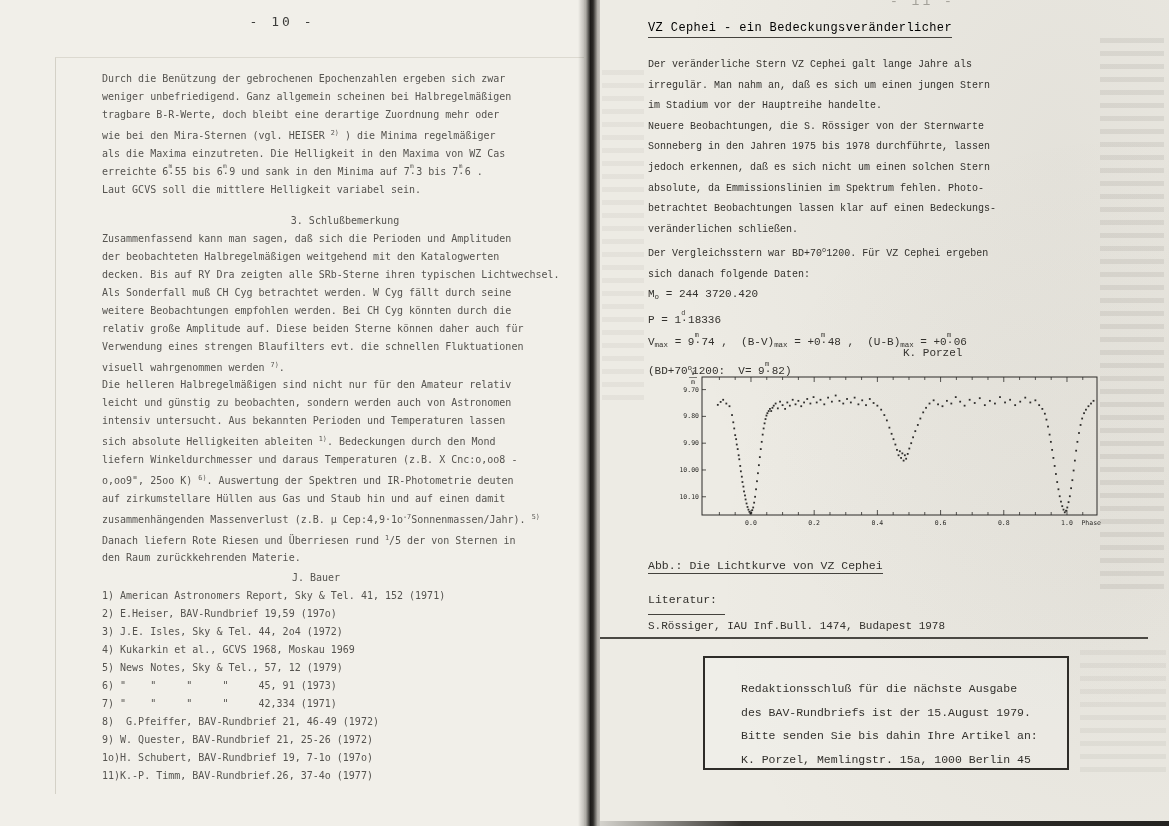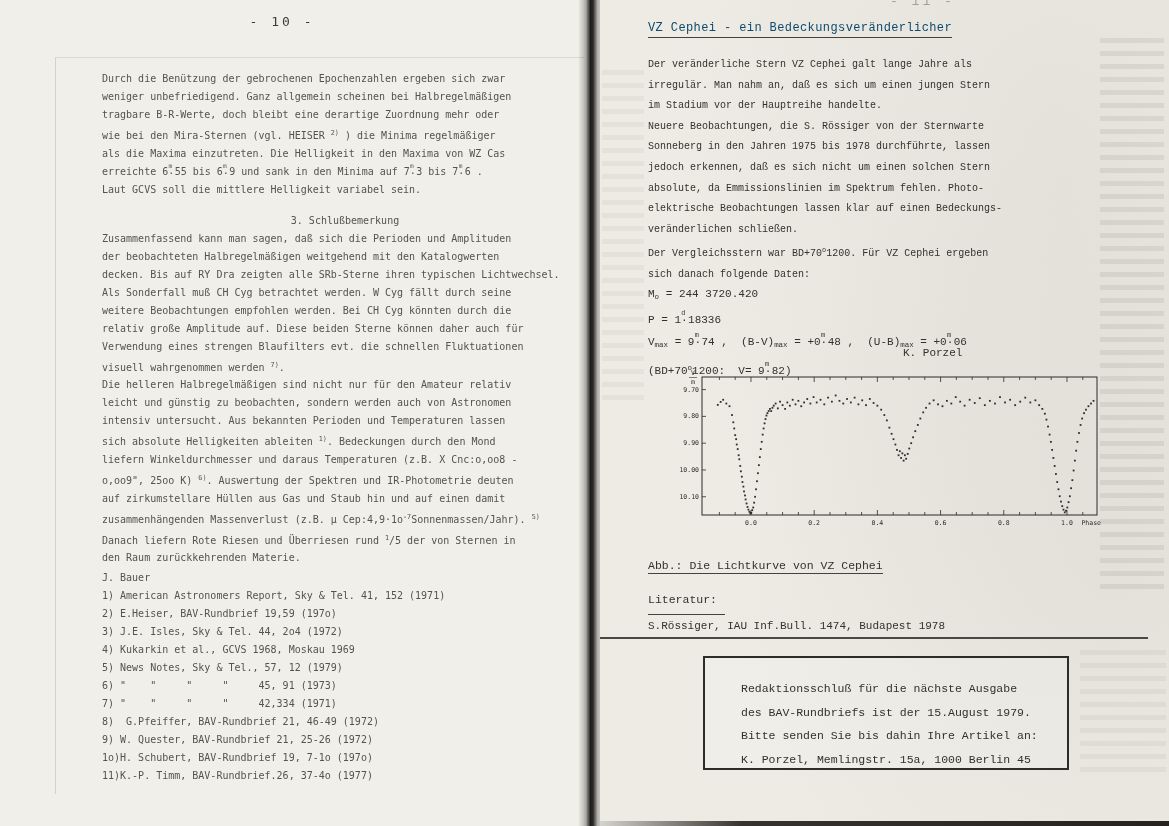--- a/index.html
+++ b/index.html
@@ -10,38 +10,38 @@
   
   #left-page{position:absolute;left:0;top:0;width:584px;height:826px;background:#f1efe9;}
   #left-page .page-edge{position:absolute;left:55px;top:57px;width:528px;height:736px;
        border-left:1px solid #d4d1c7;border-top:1px solid #dcd9d0;}
   #left-pagenum{position:absolute;left:212px;top:14px;width:140px;text-align:center;
        font-size:13px;letter-spacing:3px;color:#3d3d3b;}
   #left-col{position:absolute;left:102px;top:70px;width:486px;color:#55534f;
        font-size:10px;line-height:18px;}
   #left-col .tline{white-space:pre;}
   .heading-gap{margin-top:13px;text-align:center;}
-  .sig-left{text-align:left;padding-right:58px;margin-top:2px;}
+  .sig-left{text-align:center;padding-right:58px;margin-top:2px;}
   .lit-heading{margin-top:2px;}
 
   
   #gutter{position:absolute;left:578px;top:0;width:26px;height:826px;
        background:linear-gradient(to right, rgba(0,0,0,0) 0%, rgba(60,58,54,0.35) 30%,
                   #1d1c1a 48%, #2c2b28 58%, rgba(70,68,63,0.35) 75%, rgba(0,0,0,0) 100%);}
 
   
   #right-page{position:absolute;left:600px;top:0;width:575px;height:826px;background:#edebe4;
        font-family:"Liberation Mono", monospace;color:#33312d;}
   #right-page:before{content:"";position:absolute;inset:0;
        background:radial-gradient(ellipse at 80% 20%, rgba(120,115,105,0.08), transparent 60%),
                   radial-gradient(ellipse at 90% 70%, rgba(120,115,105,0.07), transparent 55%);}
   #right-pagenum{position:absolute;left:290px;top:-6px;font-size:13px;letter-spacing:3px;
        color:#6a675f;opacity:0.55;}
   #rp-title{position:absolute;left:48px;top:21px;font-size:12px;letter-spacing:0.4px;
-       color:#0c4a6e;border-bottom:1px solid #44423d;padding-bottom:2px;}
+       color:#000000;border-bottom:1px solid #44423d;padding-bottom:2px;}
   #rp-body{position:absolute;left:48px;top:55px;font-size:10px;line-height:20.6px;}
   #rp-body .tline{white-space:pre;}
   #rp-datalines{position:absolute;left:48px;top:283px;font-size:11px;line-height:22.5px;}
   #rp-datalines .tline{white-space:pre;}
   #rp-signature{position:absolute;left:303px;top:347px;font-size:11px;}
   #rp-caption{position:absolute;left:48px;top:559px;font-size:11.5px;
        border-bottom:1px solid #44423d;padding-bottom:1px;}
   #rp-lit-heading{position:absolute;left:48px;top:593px;font-size:11.5px;
        border-bottom:1px solid #44423d;padding-bottom:8px;padding-right:8px;}
   #rp-lit-entry{position:absolute;left:48px;top:620px;font-size:11px;white-space:pre;}
@@ -139,21 +139,21 @@
     <div id="rp-title">VZ Cephei - ein Bedeckungsveränderlicher</div>
 
     <div id="rp-body">
         <div class="tline">Der veränderliche Stern VZ Cephei galt lange Jahre als</div>
         <div class="tline">irregulär. Man nahm an, daß es sich um einen jungen Stern</div>
         <div class="tline">im Stadium vor der Hauptreihe handelte.</div>
         <div class="tline">Neuere Beobachtungen, die S. Rössiger von der Sternwarte</div>
         <div class="tline">Sonneberg in den Jahren 1975 bis 1978 durchführte, lassen</div>
         <div class="tline">jedoch erkennen, daß es sich nicht um einen solchen Stern</div>
         <div class="tline">absolute, da Emmissionslinien im Spektrum fehlen. Photo-</div>
-        <div class="tline">elektrische Beobachtungen lassen klar auf einen Bedeckungs-</div>
+        <div class="tline">betrachtet Beobachtungen lassen klar auf einen Bedeckungs-</div>
         <div class="tline">veränderlichen schließen.</div>
         <div class="tline"><span class="n">Der Vergleichsstern war BD+70</span><span class="sup">o</span><span class="n">1200. Für VZ Cephei ergeben</span></div>
         <div class="tline">sich danach folgende Daten:</div>
       </div>
 
     <div id="rp-datalines">
         <div class="tline"><span class="n">M</span><span class="sub">o</span><span class="n"> = 244 3720.420</span></div>
         <div class="tline"><span class="n">P = 1</span><span class="msup"><span class="c">d</span><span class="d">.</span></span><span class="n">18336</span></div>
         <div class="tline"><span class="n">V</span><span class="sub">max</span><span class="n"> = 9</span><span class="msup"><span class="c">m</span><span class="d">.</span></span><span class="n">74 ,  (B-V)</span><span class="sub">max</span><span class="n"> = +0</span><span class="msup"><span class="c">m</span><span class="d">.</span></span><span class="n">48 ,  (U-B)</span><span class="sub">max</span><span class="n"> = +0</span><span class="msup"><span class="c">m</span><span class="d">.</span></span><span class="n">06</span></div>
         <div class="tline"><span class="n">(BD+70</span><span class="sup">o</span><span class="n">1200:  V= 9</span><span class="msup"><span class="c">m</span><span class="d">.</span></span><span class="n">82)</span></div>

